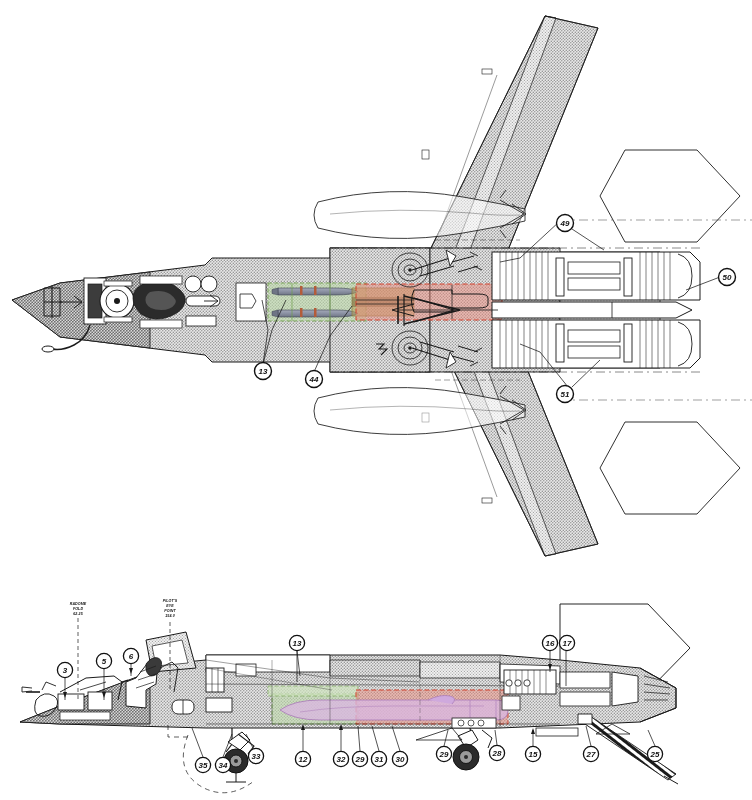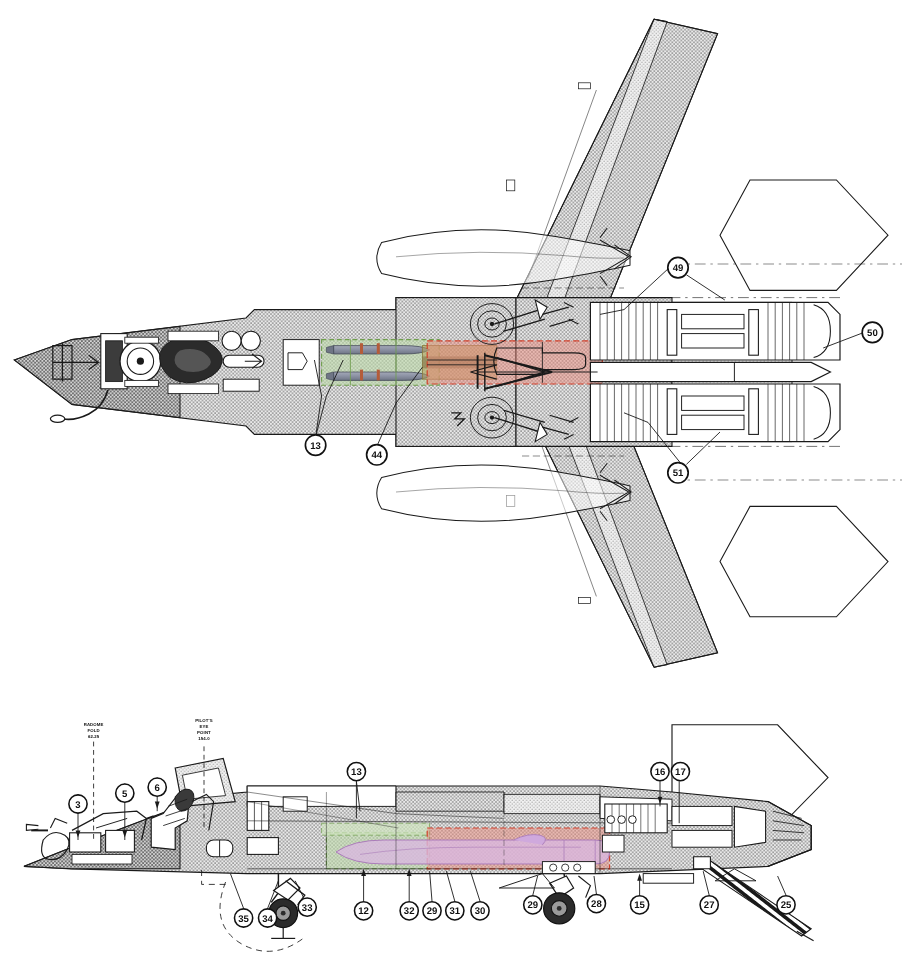--- a/index.html
+++ b/index.html
@@ -1,21 +1,21 @@
 <!DOCTYPE html>
 <html><head>
 <meta charset="utf-8">
 <style>
   html,body{margin:0;padding:0;background:#ffffff;}
   body{
     width:752px;height:800px;overflow:hidden;
     font-family:"Liberation Sans", sans-serif;
     position:relative;
   }
-  #stage{position:absolute;left:0;top:0;width:752px;height:800px;}
+  #stage{position:absolute;left:0;top:0;width:752px;height:800px;font-style:italic;}
   svg{display:block;}
   .cal-txt{font-family:"Liberation Sans",sans-serif;font-size:8px;font-weight:bold;fill:#111;}
   .dim-txt{font-family:"Liberation Sans",sans-serif;font-size:3.6px;font-weight:bold;fill:#111;letter-spacing:.1px;}
 </style>
 </head>
 <body>
 
 <div id="stage">
 <svg width="752" height="800" viewBox="0 0 752 800">
 

